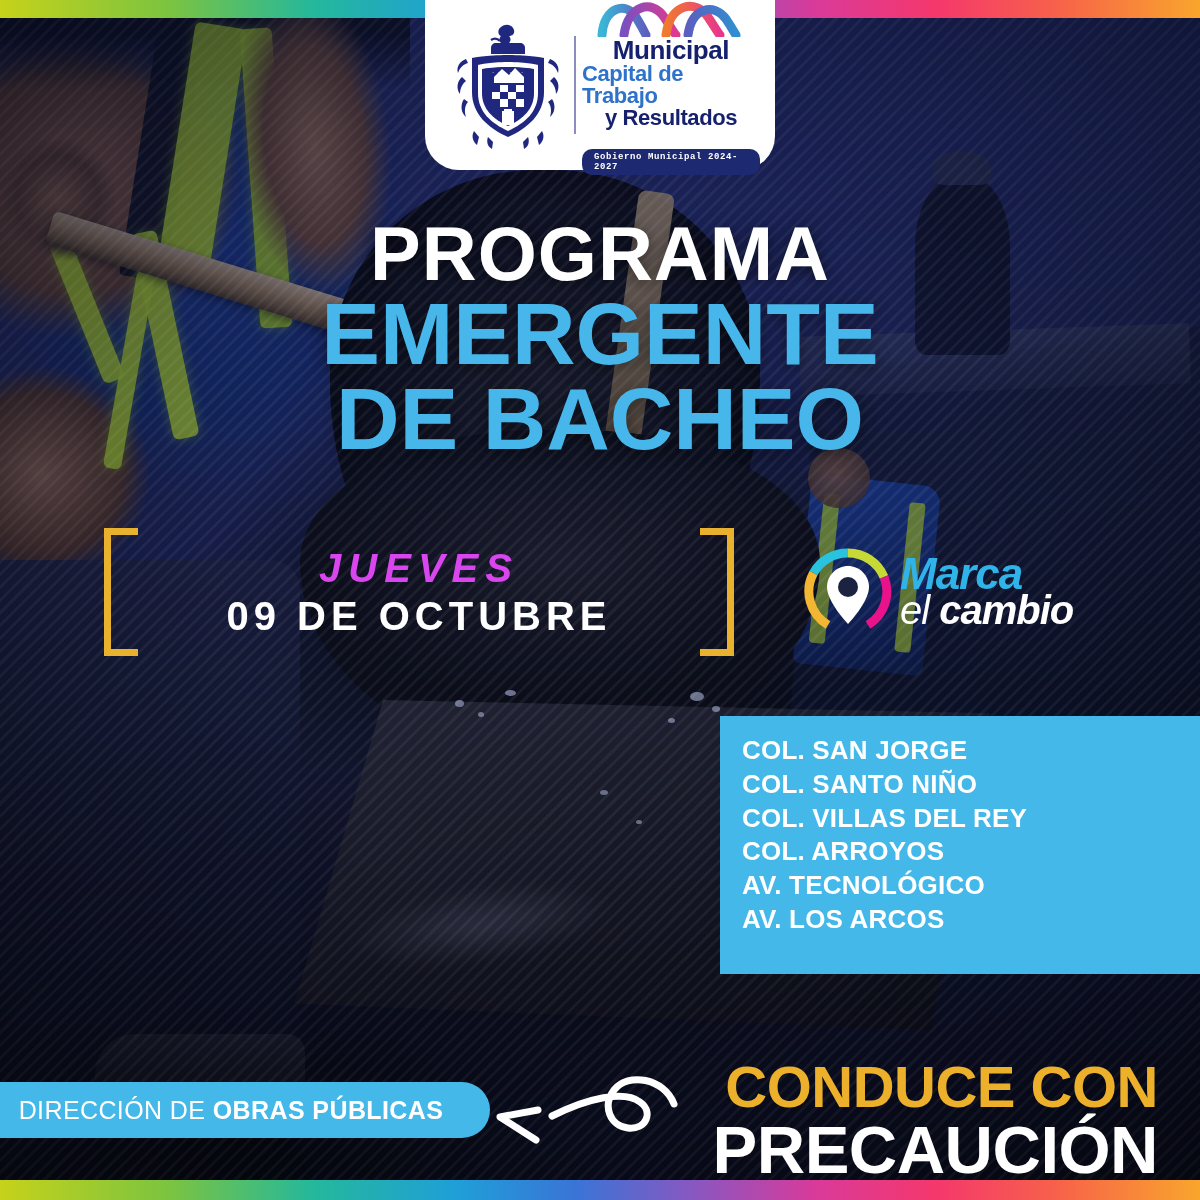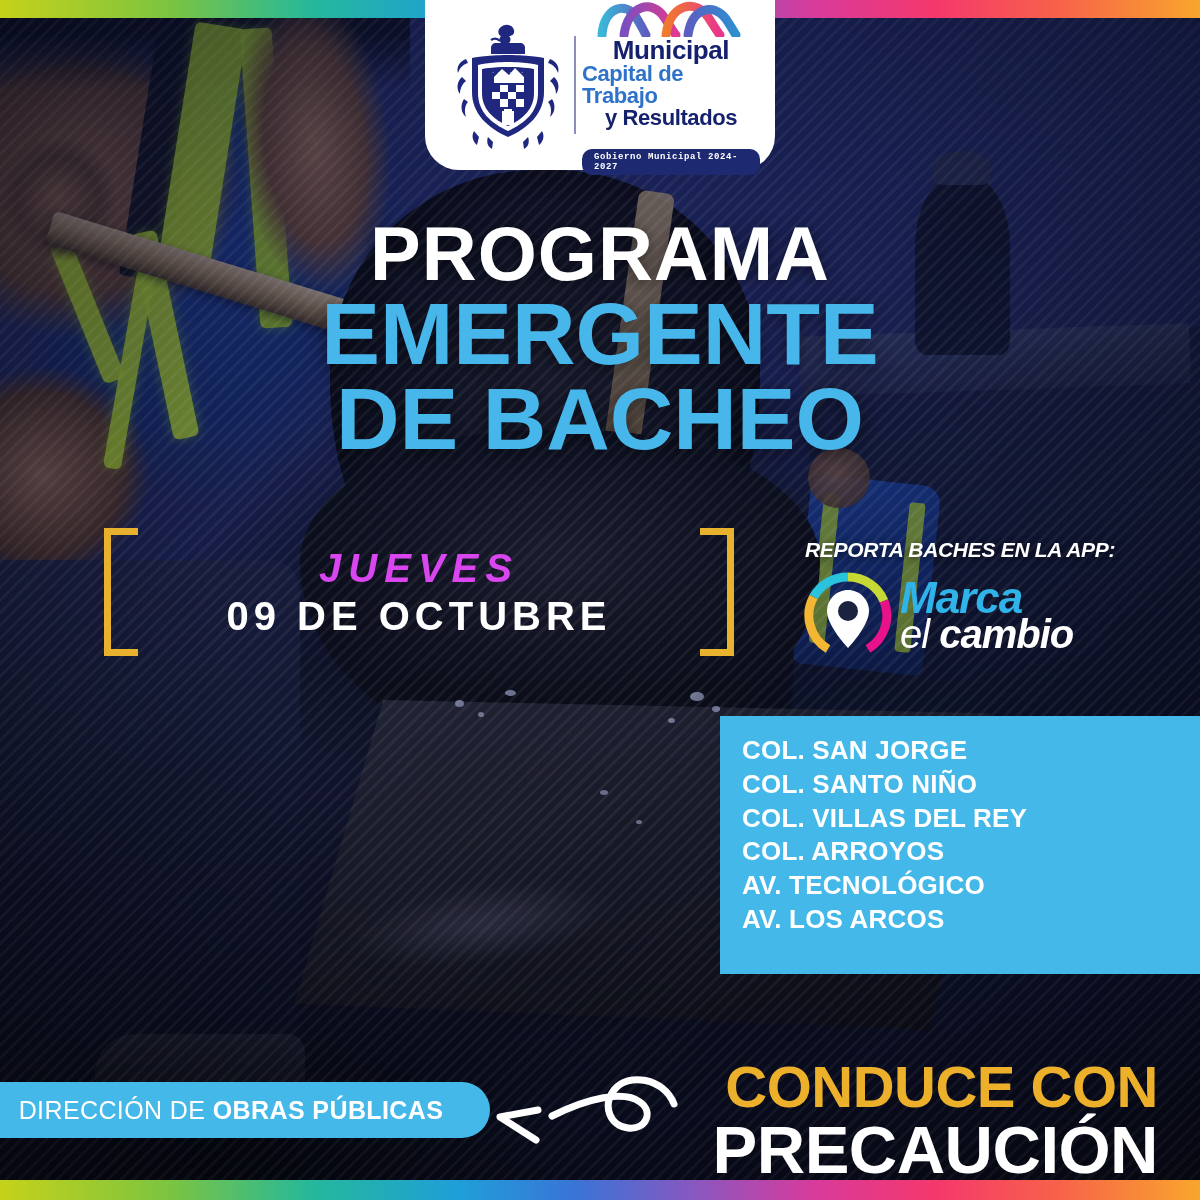--- a/index.html
+++ b/index.html
@@ -396,21 +396,20 @@
   <div class="datewrap">
     <div class="brk l"></div>
     <div class="brk r"></div>
     <div class="datetext">
       <div class="d1">JUEVES</div>
       <div class="d2">09 DE OCTUBRE</div>
     </div>
   </div>
 
   <div class="appwrap">
-    <div class="app-lead">REPORTA BACHES EN LA APP:</div>
     <div class="app-logo">
       <svg class="pin-svg" viewBox="0 0 92 92">
         <g fill="none" stroke-width="9" stroke-linecap="butt">
           <path d="M46 7 A39 39 0 0 0 11.5 27" stroke="#29C3DE"></path>
           <path d="M46 7 A39 39 0 0 1 82 31" stroke="#C6D935"></path>
           <path d="M82 31 A39 39 0 0 1 66 79" stroke="#E8138B"></path>
           <path d="M11.5 27 A39 39 0 0 0 26 79" stroke="#F2B632"></path>
         </g>
         <path d="M46 20c-11.6 0-21 9.4-21 21 0 15 21 37 21 37s21-22 21-37c0-11.6-9.4-21-21-21z" fill="#fff"></path>
         <circle cx="46" cy="41" r="10" fill="#1b2340"></circle>

